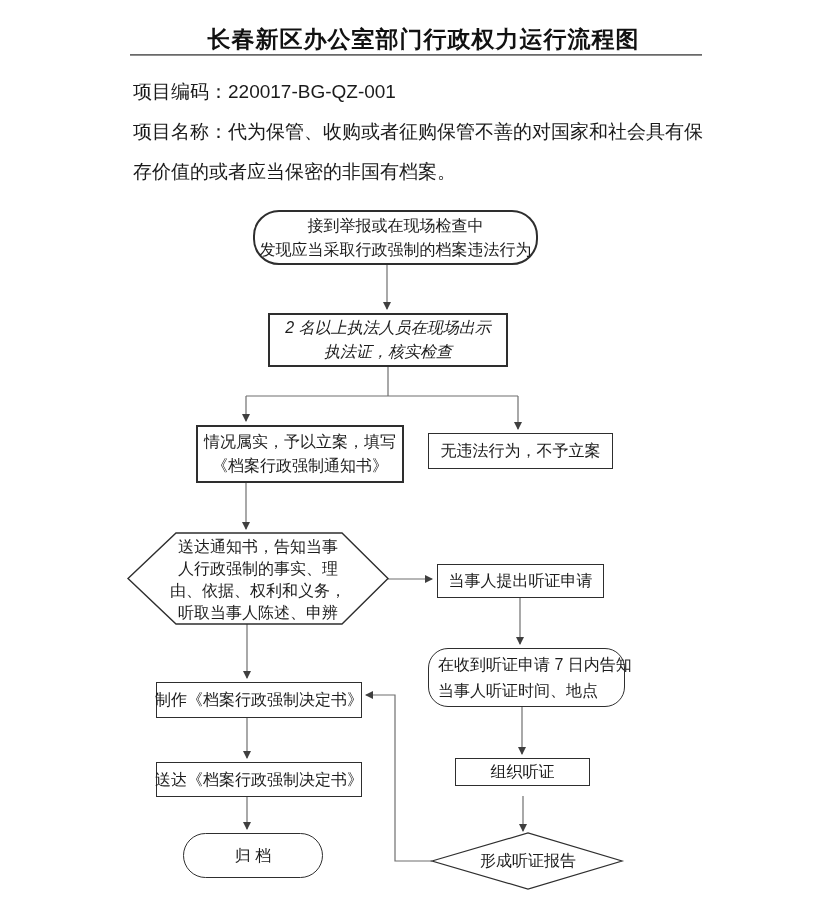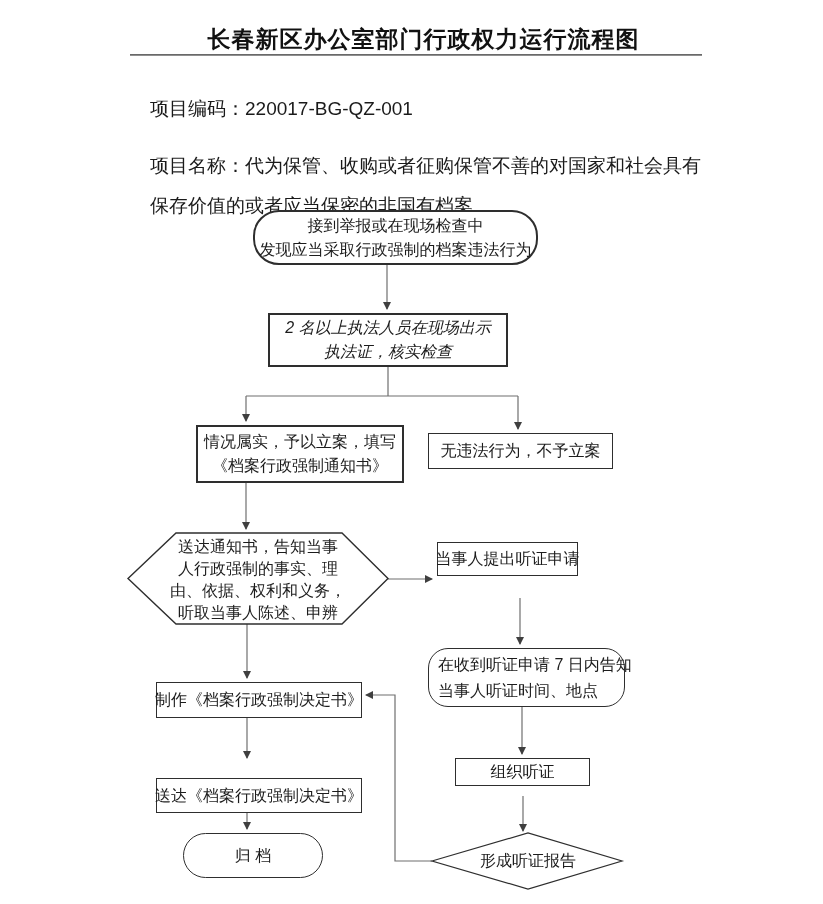--- a/index.html
+++ b/index.html
@@ -3,21 +3,21 @@
 <meta charset="utf-8">
 <style>
   html,body{margin:0;padding:0;background:#ffffff;}
   body{width:823px;height:904px;font-family:"Liberation Sans","DejaVu Sans",sans-serif;color:#1c1c1c;}
   .page{position:relative;width:823px;height:904px;background:#ffffff;overflow:hidden;}
   .title{position:absolute;left:0;top:12px;width:823px;margin:12px;text-align:center;
          font-size:23px;font-weight:bold;letter-spacing:1px;color:#111;}
   .title-rule{position:absolute;left:130px;top:54px;width:572px;height:2px;
               background:linear-gradient(#565656,#a2a2a2);}
   .meta{position:absolute;left:133px;top:72px;width:588px;font-size:19px;line-height:40px;color:#1a1a1a;}
-  .meta p{margin:17px;}
+  .meta p{margin:0;}
   .flow{position:absolute;left:0;top:195px;width:823px;height:709px;}
   .flow svg{position:absolute;left:0;top:0;}
   .node{position:absolute;display:flex;flex-direction:column;align-items:center;justify-content:center;
         text-align:center;font-size:16px;line-height:24px;background:#fff;
         border:1px solid #2e2e2e;box-sizing:border-box;z-index:2;}
   .node .ln{display:block;white-space:nowrap;}
   .thick{border-width:2px;}
   .noborder{border:none;background:transparent;}
   .leftal{align-items:flex-start;text-align:left;padding:0 9px;line-height:26px;}
   .pill{border-radius:23px;border-width:1.5px;}
@@ -84,38 +84,38 @@
       <span class="ln">无违法行为，不予立案</span>
     </div>
 
     <div class="node noborder notify-text" style="left:146px;top:340px;width:224px;height:89px;">
       <span class="ln">送达通知书，告知当事</span>
       <span class="ln">人行政强制的事实、理</span>
       <span class="ln">由、依据、权利和义务，</span>
       <span class="ln">听取当事人陈述、申辨</span>
     </div>
 
-    <div class="node" style="left:437px;top:347px;width:141px;height:34px;">
+    <div class="node" style="left:437px;top:369px;width:167px;height:34px;">
       <span class="ln">当事人提出听证申请</span>
     </div>
 
     <div class="node leftal" style="left:428px;top:453px;width:197px;height:59px;border-radius:20px;">
       <span class="ln">在收到听证申请 7 日内告知</span>
       <span class="ln">当事人听证时间、地点</span>
     </div>
 
     <div class="node" style="left:156px;top:487px;width:206px;height:36px;">
       <span class="ln">制作《档案行政强制决定书》</span>
     </div>
 
     <div class="node" style="left:455px;top:563px;width:135px;height:28px;">
       <span class="ln">组织听证</span>
     </div>
 
-    <div class="node" style="left:156px;top:567px;width:206px;height:35px;margin-top:16px;">
+    <div class="node" style="left:156px;top:567px;width:206px;height:35px;">
       <span class="ln">送达《档案行政强制决定书》</span>
     </div>
 
     <div class="node noborder" style="left:452px;top:652px;width:152px;height:28px;">
       <span class="ln">形成听证报告</span>
     </div>
 
     <div class="node pill" style="left:183px;top:638px;width:140px;height:45px;">
       <span class="ln">归 档</span>
     </div>

